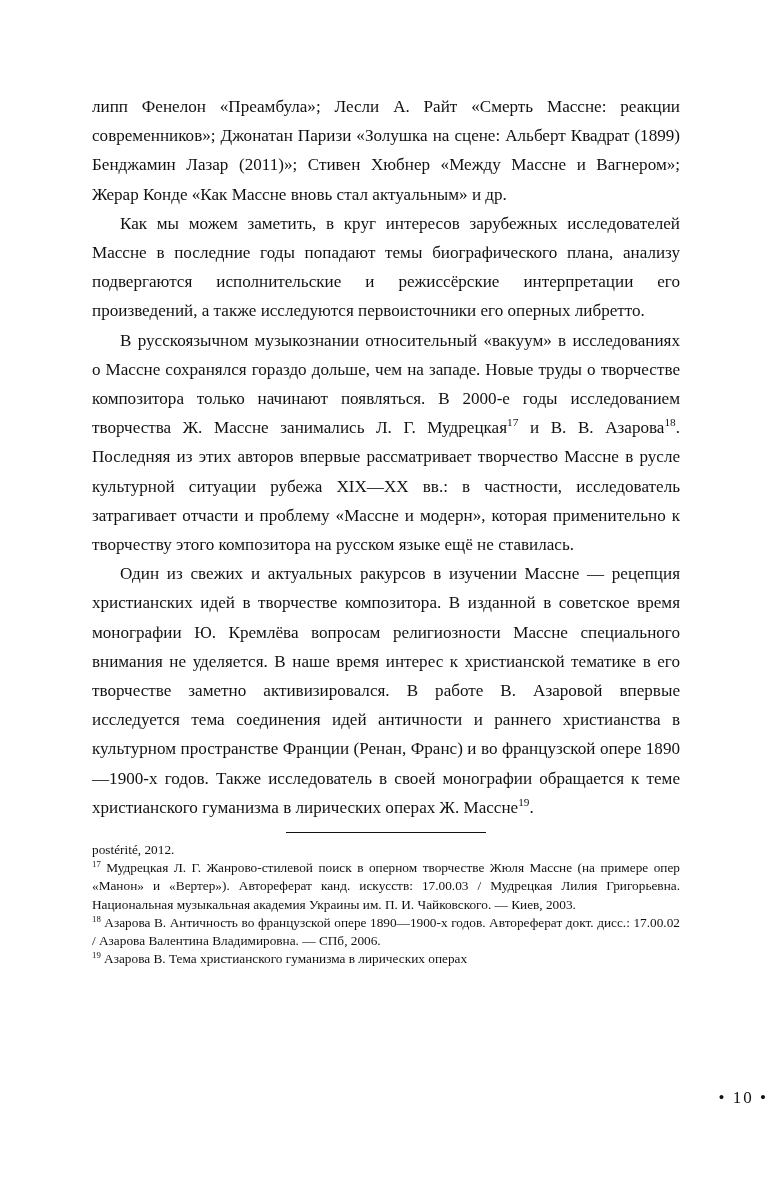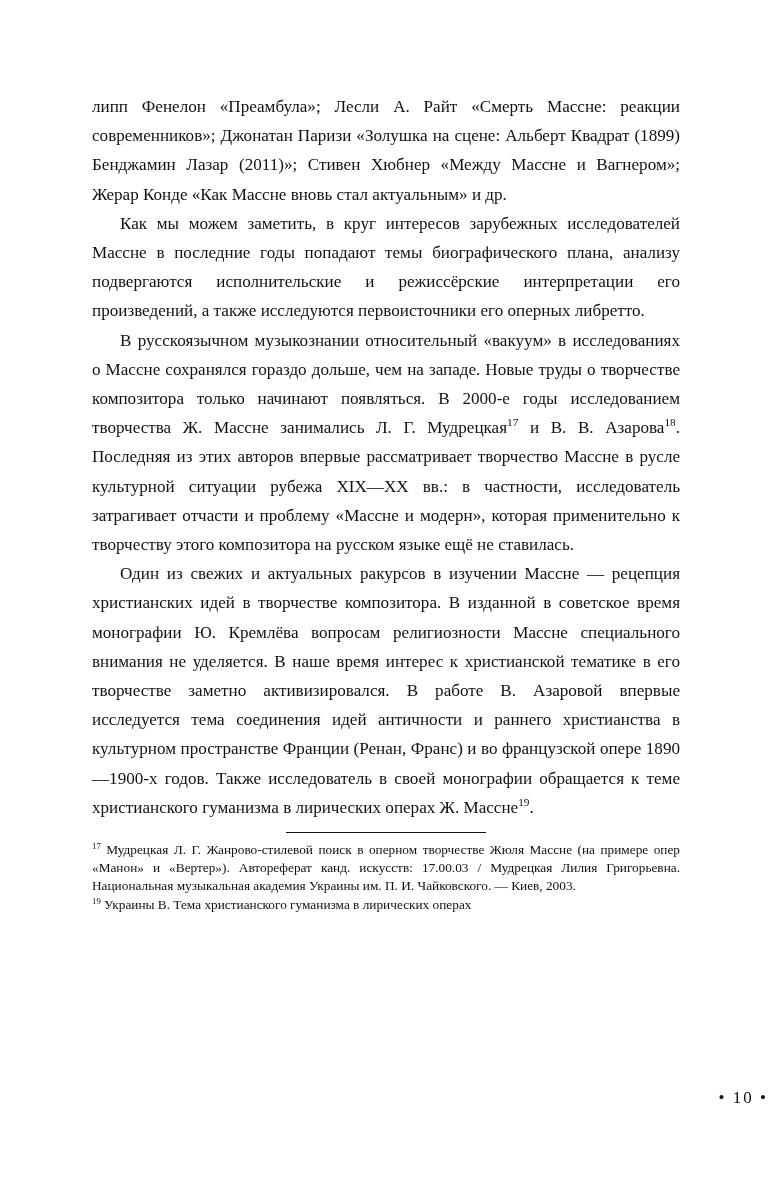--- a/index.html
+++ b/index.html
@@ -79,23 +79,25 @@
     <p class="para indent"><span>В русскоязычном музыкознании относительный «вакуум» в исследованиях о Массне сохранялся гораздо дольше, чем на западе. Новые труды о творчестве композитора только начинают появляться. В 2000-е годы исследованием творчества Ж. Массне занимались Л. Г. Мудрецкая</span><sup>17</sup><span> и В. В. Азарова</span><sup>18</sup><span>. Последняя из этих авторов впервые рассматривает творчество Массне в русле культурной ситуации рубежа XIX—XX вв.: в частности, исследователь затрагивает отчасти и проблему «Массне и модерн», которая применительно к творчеству этого композитора на русском языке ещё не ставилась.</span></p>
 
     <p class="para indent"><span>Один из свежих и актуальных ракурсов в изучении Массне — рецепция христианских идей в творчестве композитора. В изданной в советское время монографии Ю. Кремлёва вопросам религиозности Массне специального внимания не уделяется. В наше время интерес к христианской тематике в его творчестве заметно активизировался. В работе В. Азаровой впервые исследуется тема соединения идей античности и раннего христианства в культурном пространстве Франции (Ренан, Франс) и во французской опере 1890—1900-х годов. Также исследователь в своей монографии обращается к теме христианского гуманизма в лирических операх Ж. Массне</span><sup>19</sup><span>.</span></p>
 
   </div>
 
   <hr class="footnote-rule">
 
   <div class="footnotes">
 
+    <p>postérité, 2012.</p>
 
     <p><sup>17</sup><span> Мудрецкая Л. Г. Жанрово-стилевой поиск в оперном творчестве Жюля Массне (на примере опер «Манон» и «Вертер»). Автореферат канд. искусств: 17.00.03 / Мудрецкая Лилия Григорьевна. Национальная музыкальная академия Украины им. П. И. Чайковского. — Киев, 2003.</span></p>
 
+    <p><sup>18</sup><span> Азарова В. Античность во французской опере 1890—1900-х годов. Автореферат докт. дисс.: 17.00.02 / Азарова Валентина Владимировна. — СПб, 2006.</span></p>
 
-    <p><sup>19</sup><span> Украины В. Тема христианского гуманизма в лирических операх</span></p>
+    <p><sup>19</sup><span> Азарова В. Тема христианского гуманизма в лирических операх</span></p>
 
   </div>
 
   <div class="page-number">• 10 •</div>
 
 </div>
 
 </body></html>

